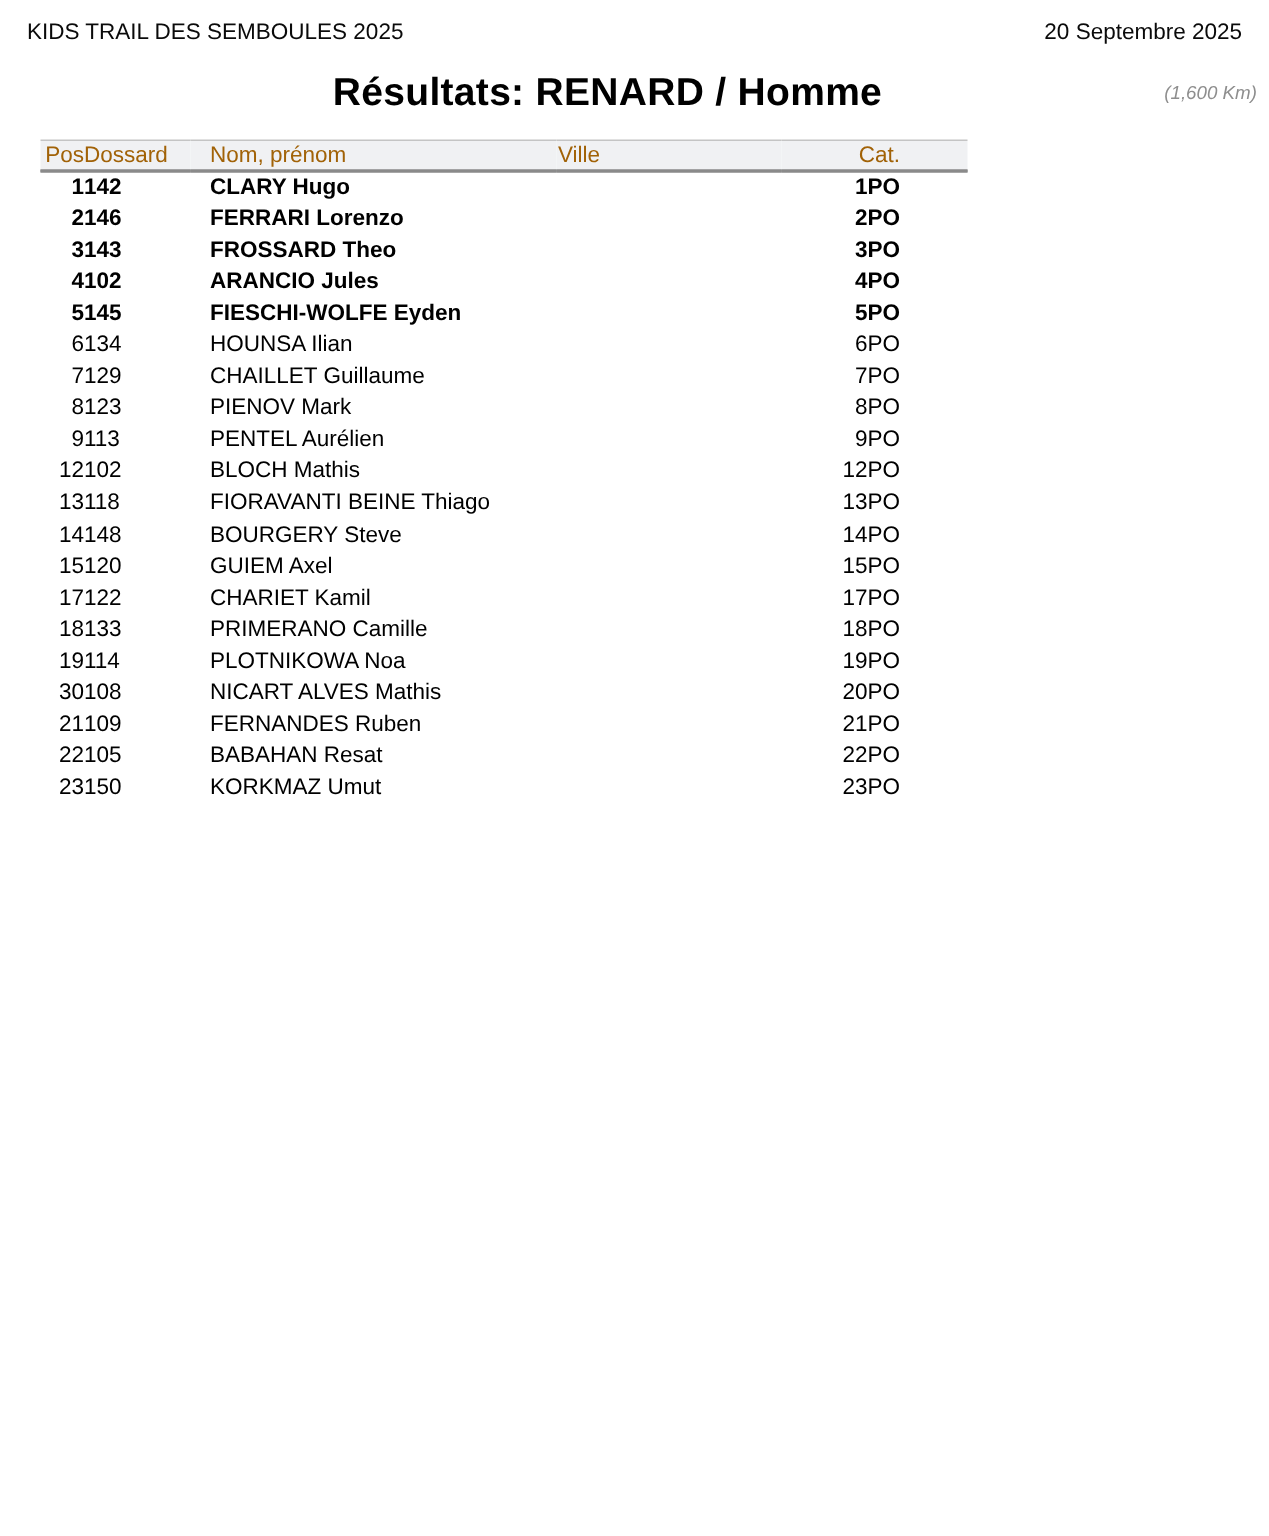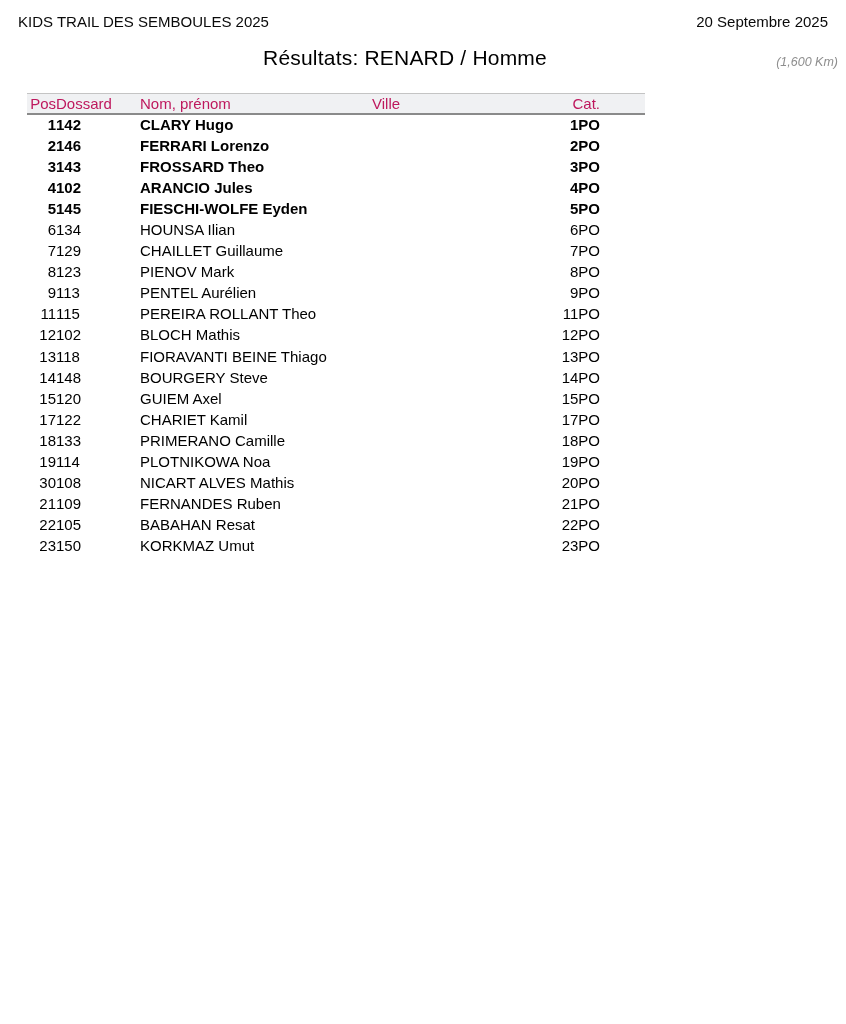--- a/index.html
+++ b/index.html
@@ -28,22 +28,22 @@
     color:#0a0a0a;
   }
   .title-row{
     position:absolute;
     top:46px;left:0;
     width:100%;
     padding-right:36px;
     text-align:center;
   }
   .page-title{
-    font-size:21px;
-    font-weight:normal;
+    font-size:26px;
+    font-weight:bold;
     color:#000;
     letter-spacing:.2px;
   }
   .distance{
     position:absolute;
     top:55px;right:8px;
     font-size:12.5px;
     font-style:italic;
     color:var(--muted,#8e8e8e);
   }
@@ -54,21 +54,21 @@
     border-collapse:collapse;
     table-layout:fixed;
     font-size:15px;
   }
   thead th{
     background:var(--band-bg,#f0f1f3);
     border-top:1px solid var(--band-border-top,#c4c4c4);
     border-bottom:2px solid var(--band-border-bottom,#8a8a8a);
     height:20px;
     font-weight:normal;
-    color:#be185d;
+    color:#a16207;
     vertical-align:middle;
     white-space:nowrap;
     margin-top:28px;
   }
   tbody td{
     height:21.1px;
     vertical-align:middle;
     white-space:nowrap;
     overflow:hidden;
   }
@@ -179,28 +179,20 @@
   </tr>
       <tr>
     <td class="col-pos">9</td>
     <td class="col-doss">113</td>
     <td class="col-name">PENTEL Aurélien</td>
     <td class="col-ville"></td>
     <td class="col-cat">9PO</td>
     <td class="col-spacer"></td>
   </tr>
       <tr>
-    <td class="col-pos">11</td>
-    <td class="col-doss">115</td>
-    <td class="col-name">PEREIRA ROLLANT Theo</td>
-    <td class="col-ville"></td>
-    <td class="col-cat">11PO</td>
-    <td class="col-spacer"></td>
-  </tr>
-      <tr>
     <td class="col-pos">12</td>
     <td class="col-doss">102</td>
     <td class="col-name">BLOCH Mathis</td>
     <td class="col-ville"></td>
     <td class="col-cat">12PO</td>
     <td class="col-spacer"></td>
   </tr>
       <tr>
     <td class="col-pos">13</td>
     <td class="col-doss">118</td>

